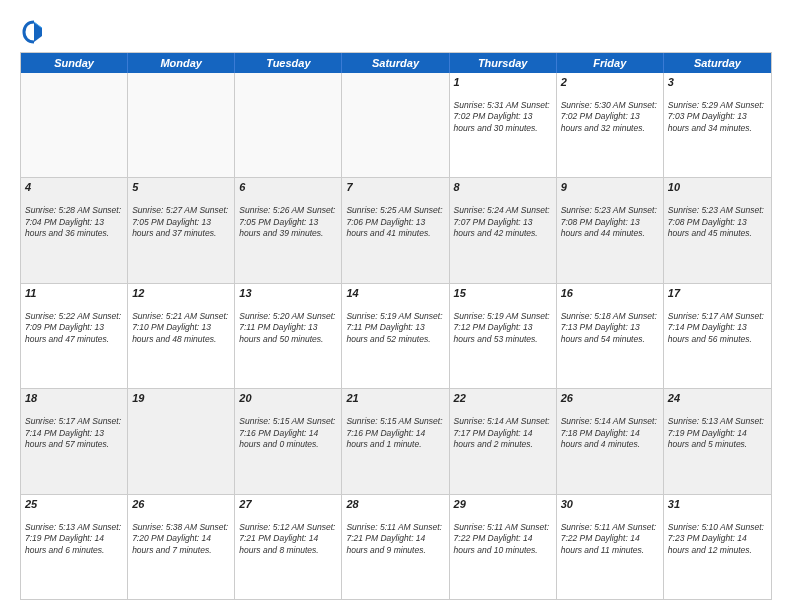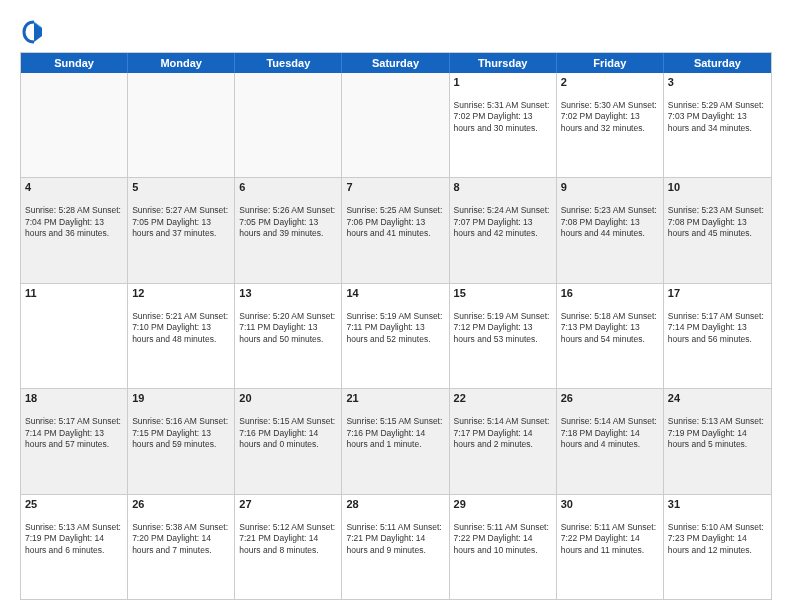--- a/index.html
+++ b/index.html
@@ -9,20 +9,21 @@
       width: 792px;
       height: 612px;
       overflow: hidden;
     }
     .page {
       width: 792px;
       height: 612px;
       padding: 18px 20px 12px 20px;
       display: flex;
       flex-direction: column;
+      font-style: italic;
     }
     .header {
       display: flex;
       justify-content: space-between;
       align-items: flex-start;
       margin-bottom: 6px;
     }
     .logo {
       display: flex;
       align-items: center;
@@ -223,20 +224,24 @@
             <div class="day-num">10</div>
             <div class="cell-info">Sunrise: 5:23 AM
 Sunset: 7:08 PM
 Daylight: 13 hours
 and 45 minutes.</div>
           </div>
         </div>
         <div class="cal-row">
           <div class="cal-cell">
             <div class="day-num">11</div>
+            <div class="cell-info">Sunrise: 5:22 AM
+Sunset: 7:09 PM
+Daylight: 13 hours
+and 47 minutes.</div>
           </div>
           <div class="cal-cell">
             <div class="day-num">12</div>
             <div class="cell-info">Sunrise: 5:21 AM
 Sunset: 7:10 PM
 Daylight: 13 hours
 and 48 minutes.</div>
           </div>
           <div class="cal-cell">
             <div class="day-num">13</div>
@@ -277,24 +282,20 @@
         <div class="cal-row">
           <div class="cal-cell shaded">
             <div class="day-num">18</div>
             <div class="cell-info">Sunrise: 5:17 AM
 Sunset: 7:14 PM
 Daylight: 13 hours
 and 57 minutes.</div>
           </div>
           <div class="cal-cell shaded">
             <div class="day-num">19</div>
-            <div class="cell-info">Sunrise: 5:16 AM
-Sunset: 7:15 PM
-Daylight: 13 hours
-and 59 minutes.</div>
           </div>
           <div class="cal-cell shaded">
             <div class="day-num">20</div>
             <div class="cell-info">Sunrise: 5:15 AM
 Sunset: 7:16 PM
 Daylight: 14 hours
 and 0 minutes.</div>
           </div>
           <div class="cal-cell shaded">
             <div class="day-num">21</div>

